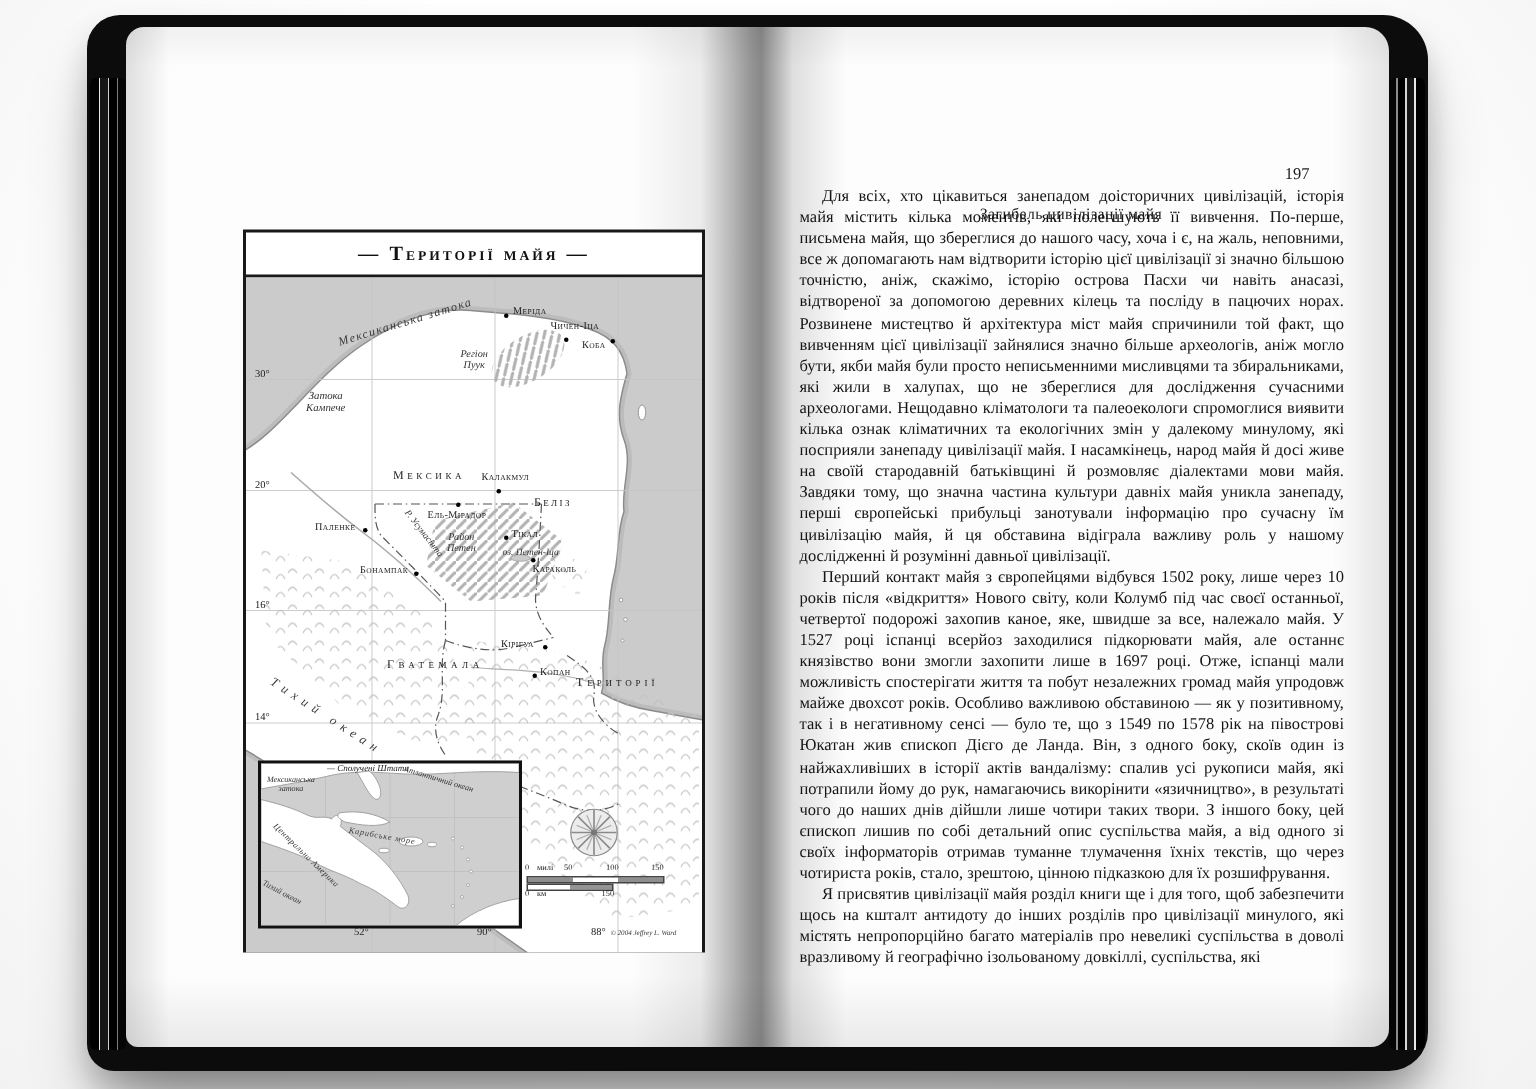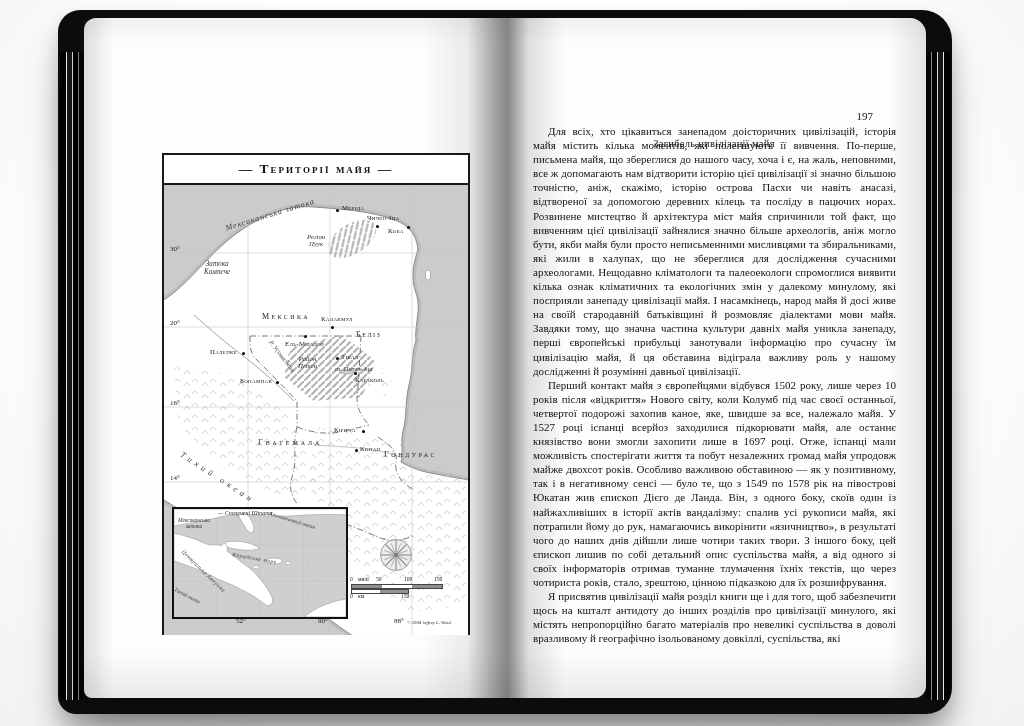--- a/index.html
+++ b/index.html
@@ -153,21 +153,21 @@
       <span>Пуук</span>
     </span>
     <span class="ml regionlbl" style="left:134px;top:170px;">
       <span>Район</span>
       <span>Петен</span>
     </span>
 
     <span class="ml country" style="left:98px;top:128px;">Мексика</span>
     <span class="ml country" style="left:192px;top:146px;letter-spacing:1.6px;">Беліз</span>
     <span class="ml country" style="left:94px;top:254px;letter-spacing:3px;">Гватемала</span>
-    <span class="ml country" style="left:220px;top:266px;letter-spacing:2.6px;">Гондурас</span>
+    <span class="ml country" style="left:220px;top:266px;letter-spacing:2.6px;">Території</span>
 
     <span class="cdot" style="left:172px;top:24px;"></span>
     <span class="ml city" style="left:178px;top:19px;">Меріда</span>
     <span class="cdot" style="left:212px;top:40px;"></span>
     <span class="ml city" style="left:203px;top:29px;">Чичен-Іца</span>
     <span class="cdot" style="left:243px;top:41px;"></span>
     <span class="ml city" style="left:224px;top:42px;">Коба</span>
     <span class="cdot" style="left:167px;top:141px;"></span>
     <span class="ml city" style="left:157px;top:130px;">Калакмул</span>
     <span class="cdot" style="left:140px;top:150px;"></span>

